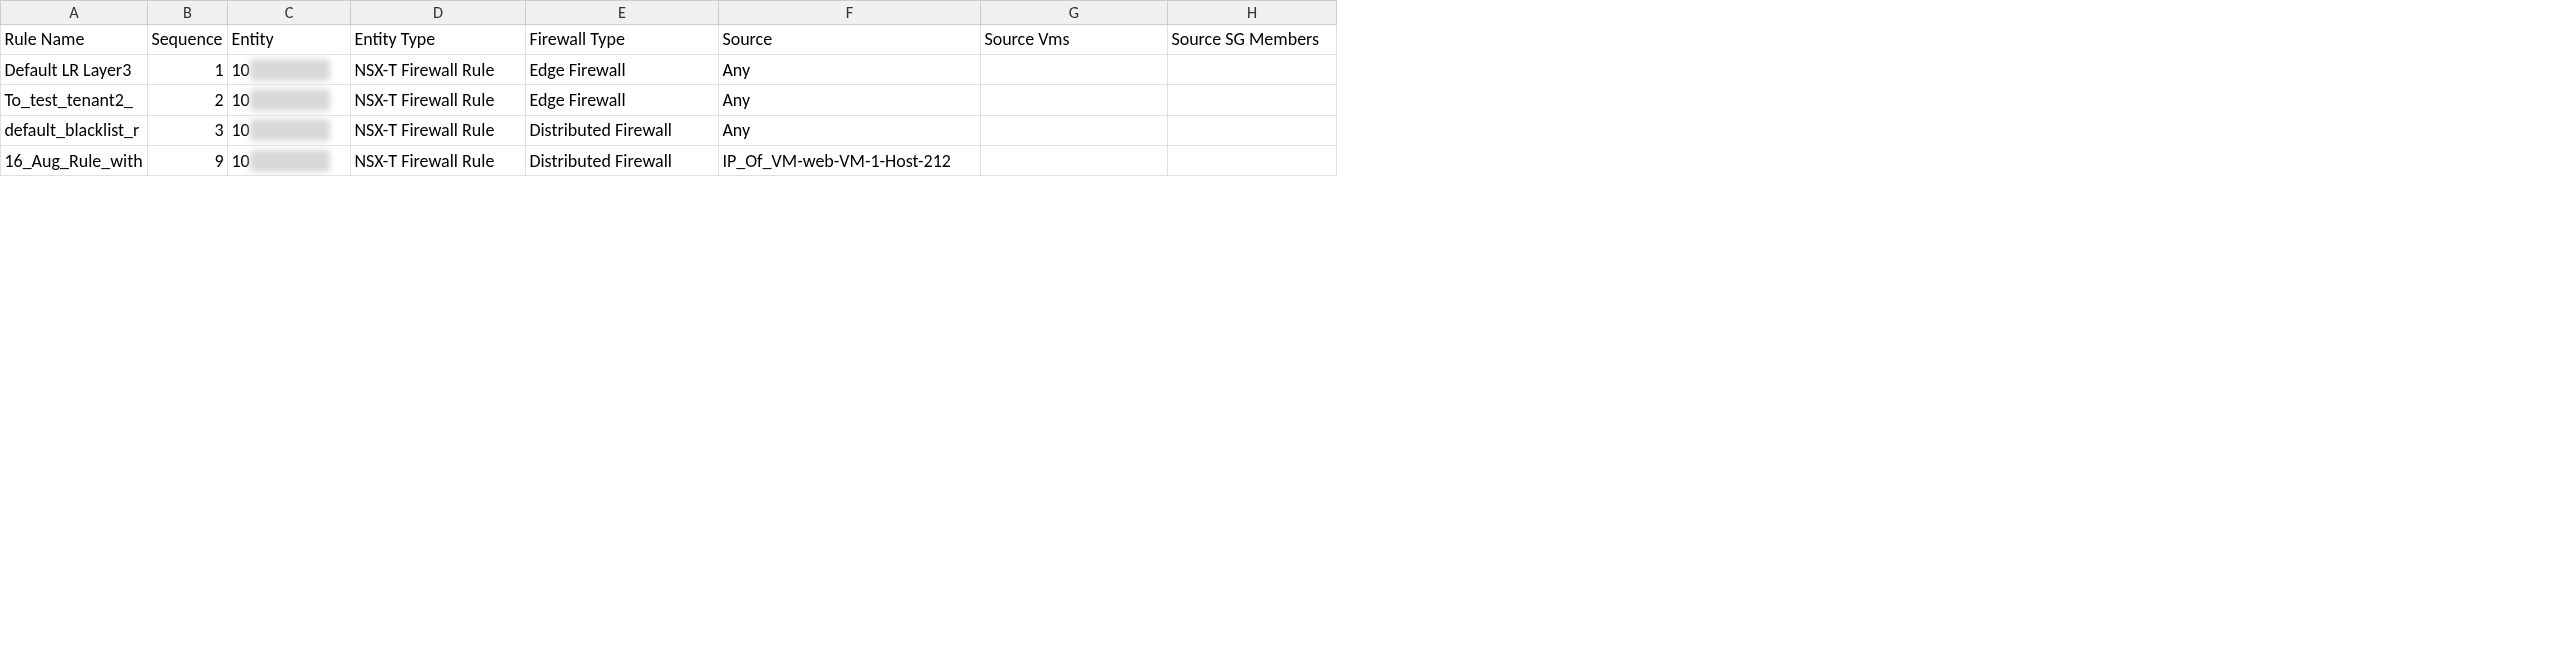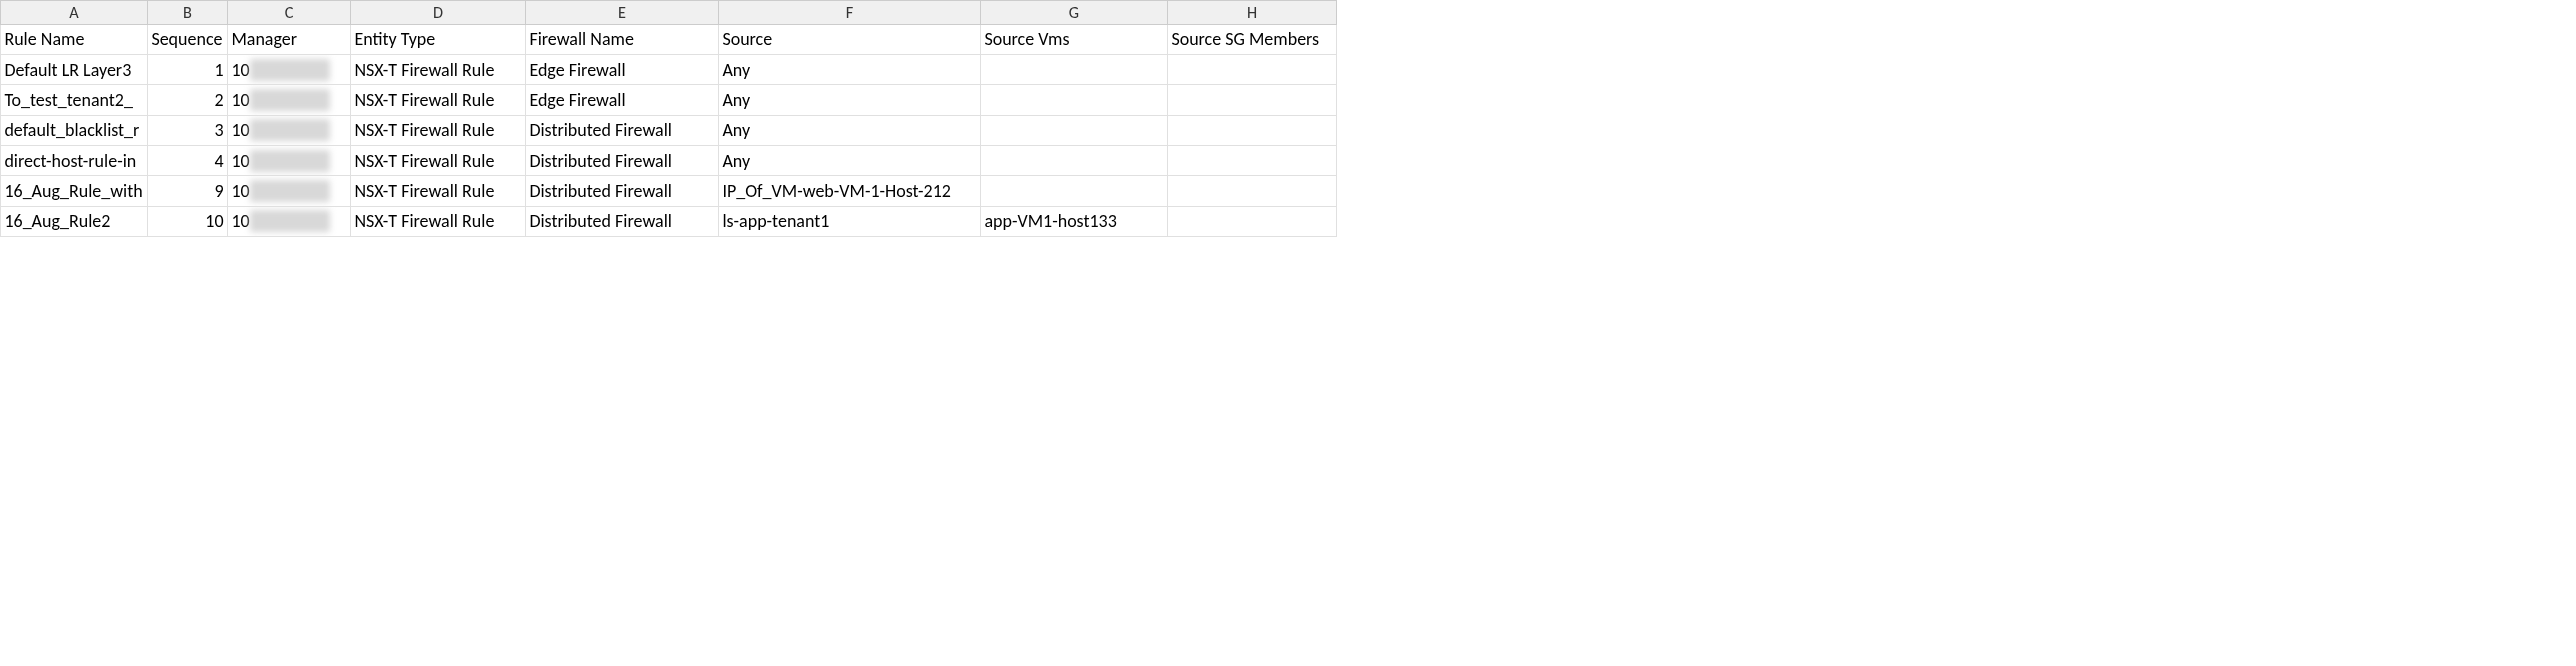--- a/index.html
+++ b/index.html
@@ -80,23 +80,23 @@
       <th class="colhdr">E</th>
       <th class="colhdr">F</th>
       <th class="colhdr">G</th>
       <th class="colhdr">H</th>
     </tr>
   </thead>
   <tbody>
     <tr>
       <td class="txt">Rule Name</td>
       <td class="txt">Sequence</td>
-      <td class="txt">Manager</td>
+      <td class="txt">Entity</td>
       <td class="txt">Entity Type</td>
-      <td class="txt">Firewall Name</td>
+      <td class="txt">Firewall Type</td>
       <td class="txt">Source</td>
       <td class="txt">Source Vms</td>
       <td class="txt">Source SG Members</td>
     </tr>
 
   <tr>
         <td class="txt">Default LR Layer3</td>
         <td class="num">1</td>
         <td class="txt"><span>10</span><span class="blur">xxxxxxxxx</span></td>
         <td class="txt">NSX-T Firewall Rule</td>
@@ -119,44 +119,24 @@
         <td class="txt">default_blacklist_r</td>
         <td class="num">3</td>
         <td class="txt"><span>10</span><span class="blur">xxxxxxxxx</span></td>
         <td class="txt">NSX-T Firewall Rule</td>
         <td class="txt">Distributed Firewall</td>
         <td class="txt">Any</td>
         <td class="txt"></td>
         <td class="txt"></td>
       </tr>
       <tr>
-        <td class="txt">direct-host-rule-in</td>
-        <td class="num">4</td>
-        <td class="txt"><span>10</span><span class="blur">xxxxxxxxx</span></td>
-        <td class="txt">NSX-T Firewall Rule</td>
-        <td class="txt">Distributed Firewall</td>
-        <td class="txt">Any</td>
-        <td class="txt"></td>
-        <td class="txt"></td>
-      </tr>
-      <tr>
         <td class="txt">16_Aug_Rule_with</td>
         <td class="num">9</td>
         <td class="txt"><span>10</span><span class="blur">xxxxxxxxx</span></td>
         <td class="txt">NSX-T Firewall Rule</td>
         <td class="txt">Distributed Firewall</td>
         <td class="txt">IP_Of_VM-web-VM-1-Host-212</td>
         <td class="txt"></td>
         <td class="txt"></td>
       </tr>
-      <tr>
-        <td class="txt">16_Aug_Rule2</td>
-        <td class="num">10</td>
-        <td class="txt"><span>10</span><span class="blur">xxxxxxxxx</span></td>
-        <td class="txt">NSX-T Firewall Rule</td>
-        <td class="txt">Distributed Firewall</td>
-        <td class="txt">ls-app-tenant1</td>
-        <td class="txt">app-VM1-host133</td>
-        <td class="txt"></td>
-      </tr>
     </tbody>
 </table>
 
 
 </body></html>

